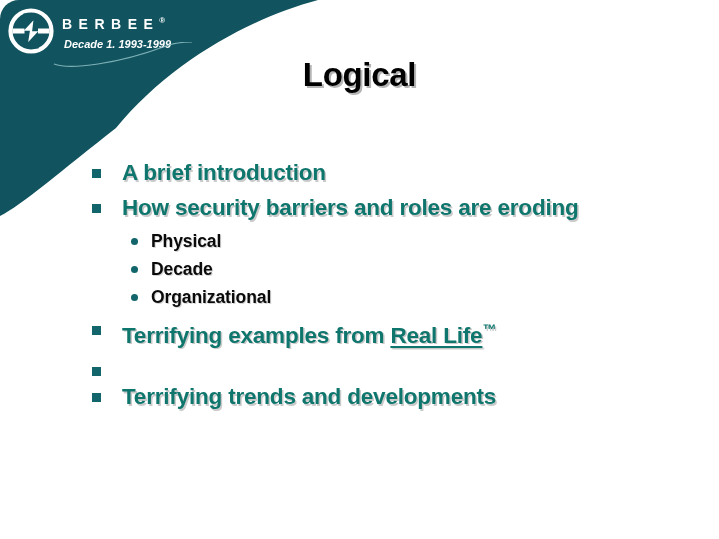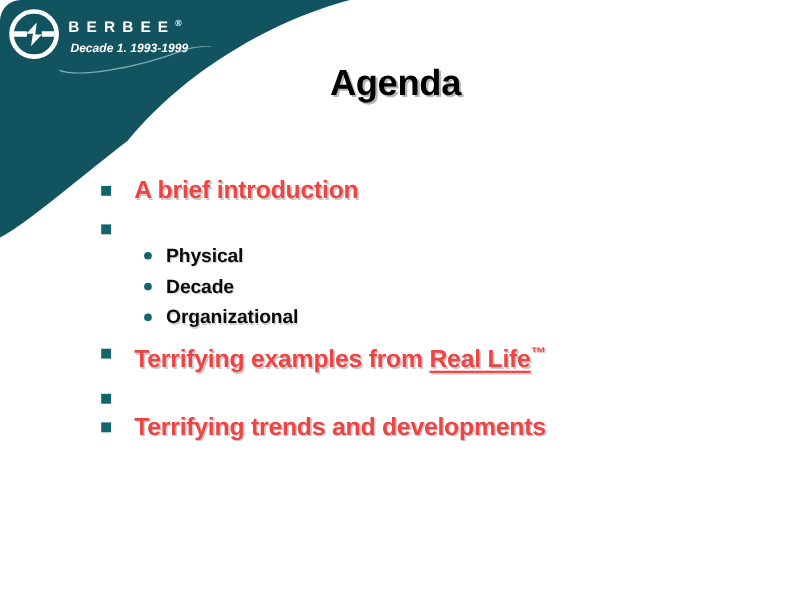--- a/index.html
+++ b/index.html
@@ -103,21 +103,21 @@
     flex: 0 0 auto;
     width: 9px;
     height: 9px;
     background: #11656b;
     margin-top: 11px;
     margin-right: 21px;
   }
   .lvl1-text {
     font-size: 22.5px;
     font-weight: bold;
-    color: #ef4444;
+    color: #0f766e;
     line-height: 29px;
     letter-spacing: -0.2px;
     text-shadow: 1.5px 1.5px 0 rgba(150,150,150,0.5);
   }
   .sub-list {
     margin: 1px 0 5px 0;
     text-align: right;
   }
   .sub-row {
     display: flex;
@@ -175,31 +175,32 @@
 
     <div id="brand-wordmark"><span>BERBEE</span><span id="brand-reg">®</span></div>
 
     <div id="brand-tagline">Decade 1.  1993-1999</div>
 
     <svg style="position:absolute;left:42px;top:36px;width:146px;height:26px;" viewBox="0 0 146 26">
       <path d="M 6 22 C 22 28 70 22 118 4 C 126 1 134 0 144 0" fill="none" stroke="#8fc0c4" stroke-width="1.1" opacity="0.85"></path>
     </svg>
   </div>
 
-  <div id="slide-title">Agenda</div>
+  <div id="slide-title">Logical</div>
 
   <div id="agenda-body">
 
     <div class="bullet-row">
       <span class="sq-marker"></span>
       <span class="lvl1-text">A brief introduction</span>
     </div>
 
     <div class="bullet-row">
       <span class="sq-marker"></span>
+      <span class="lvl1-text">How security barriers and roles are eroding</span>
     </div>
 
     <div class="sub-list">
       <div class="sub-row">
         <span class="dot-marker"></span>
         <span class="lvl2-text">Physical</span>
       </div>
       <div class="sub-row">
         <span class="dot-marker"></span>
         <span class="lvl2-text">Decade</span>

